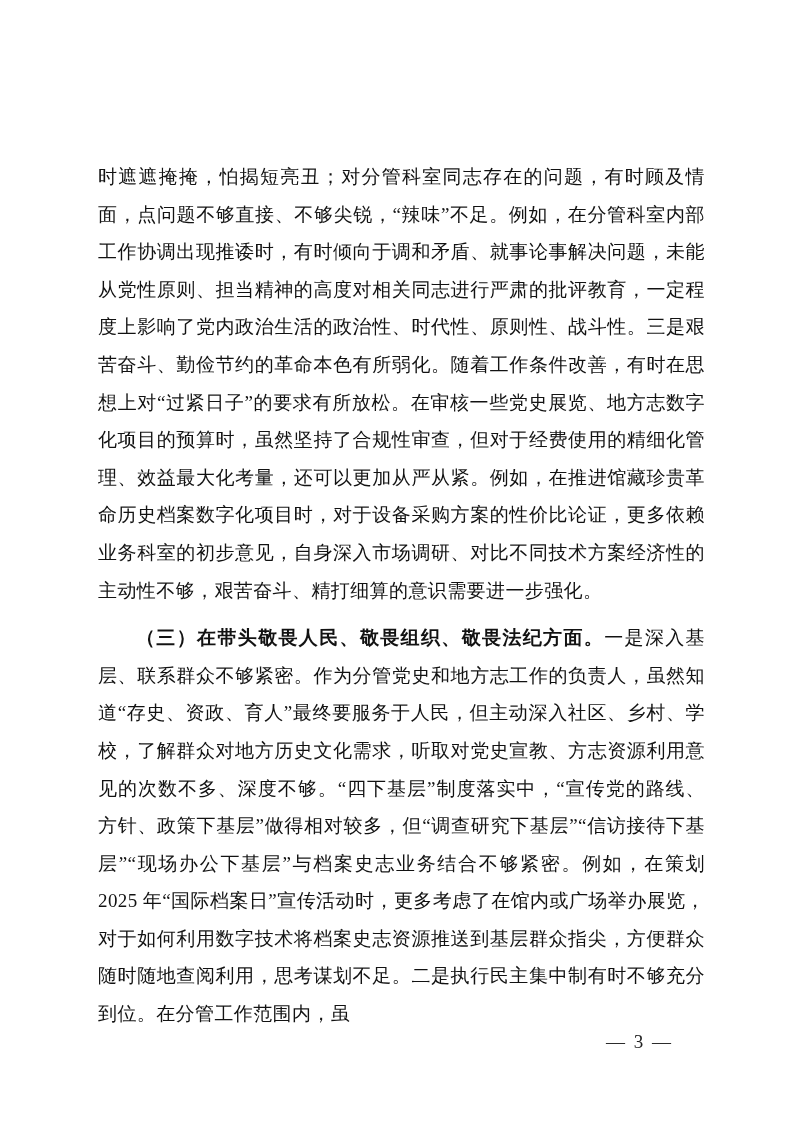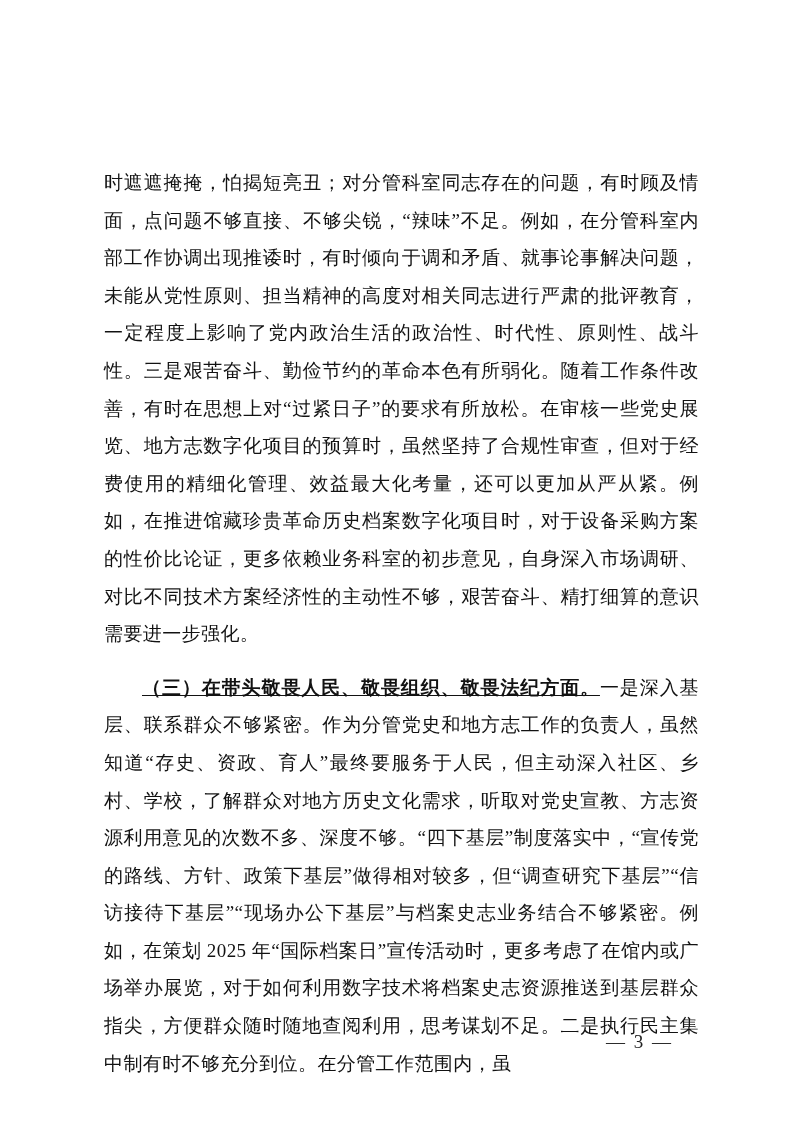--- a/index.html
+++ b/index.html
@@ -19,30 +19,29 @@
   .text-block {
     position: absolute;
     left: 88px;
     top: 148px;
     width: 627px;
     font-size: 19px;
     line-height: 37.6px;
     letter-spacing: 0.4px;
   }
   .para {
-    margin: 16px;
+    margin: 10px;
     text-align: justify;
     text-justify: inter-ideograph;
   }
   .para.indent {
     text-indent: 2em;
   }
   .section-heading {
     font-weight: 700;
-    text-decoration: underline;
   }
   .page-number {
     position: absolute;
     top: 1031px;
     right: 120px;
     font-size: 19px;
     letter-spacing: 2px;
     color: #222222;
     white-space: nowrap;
   }

